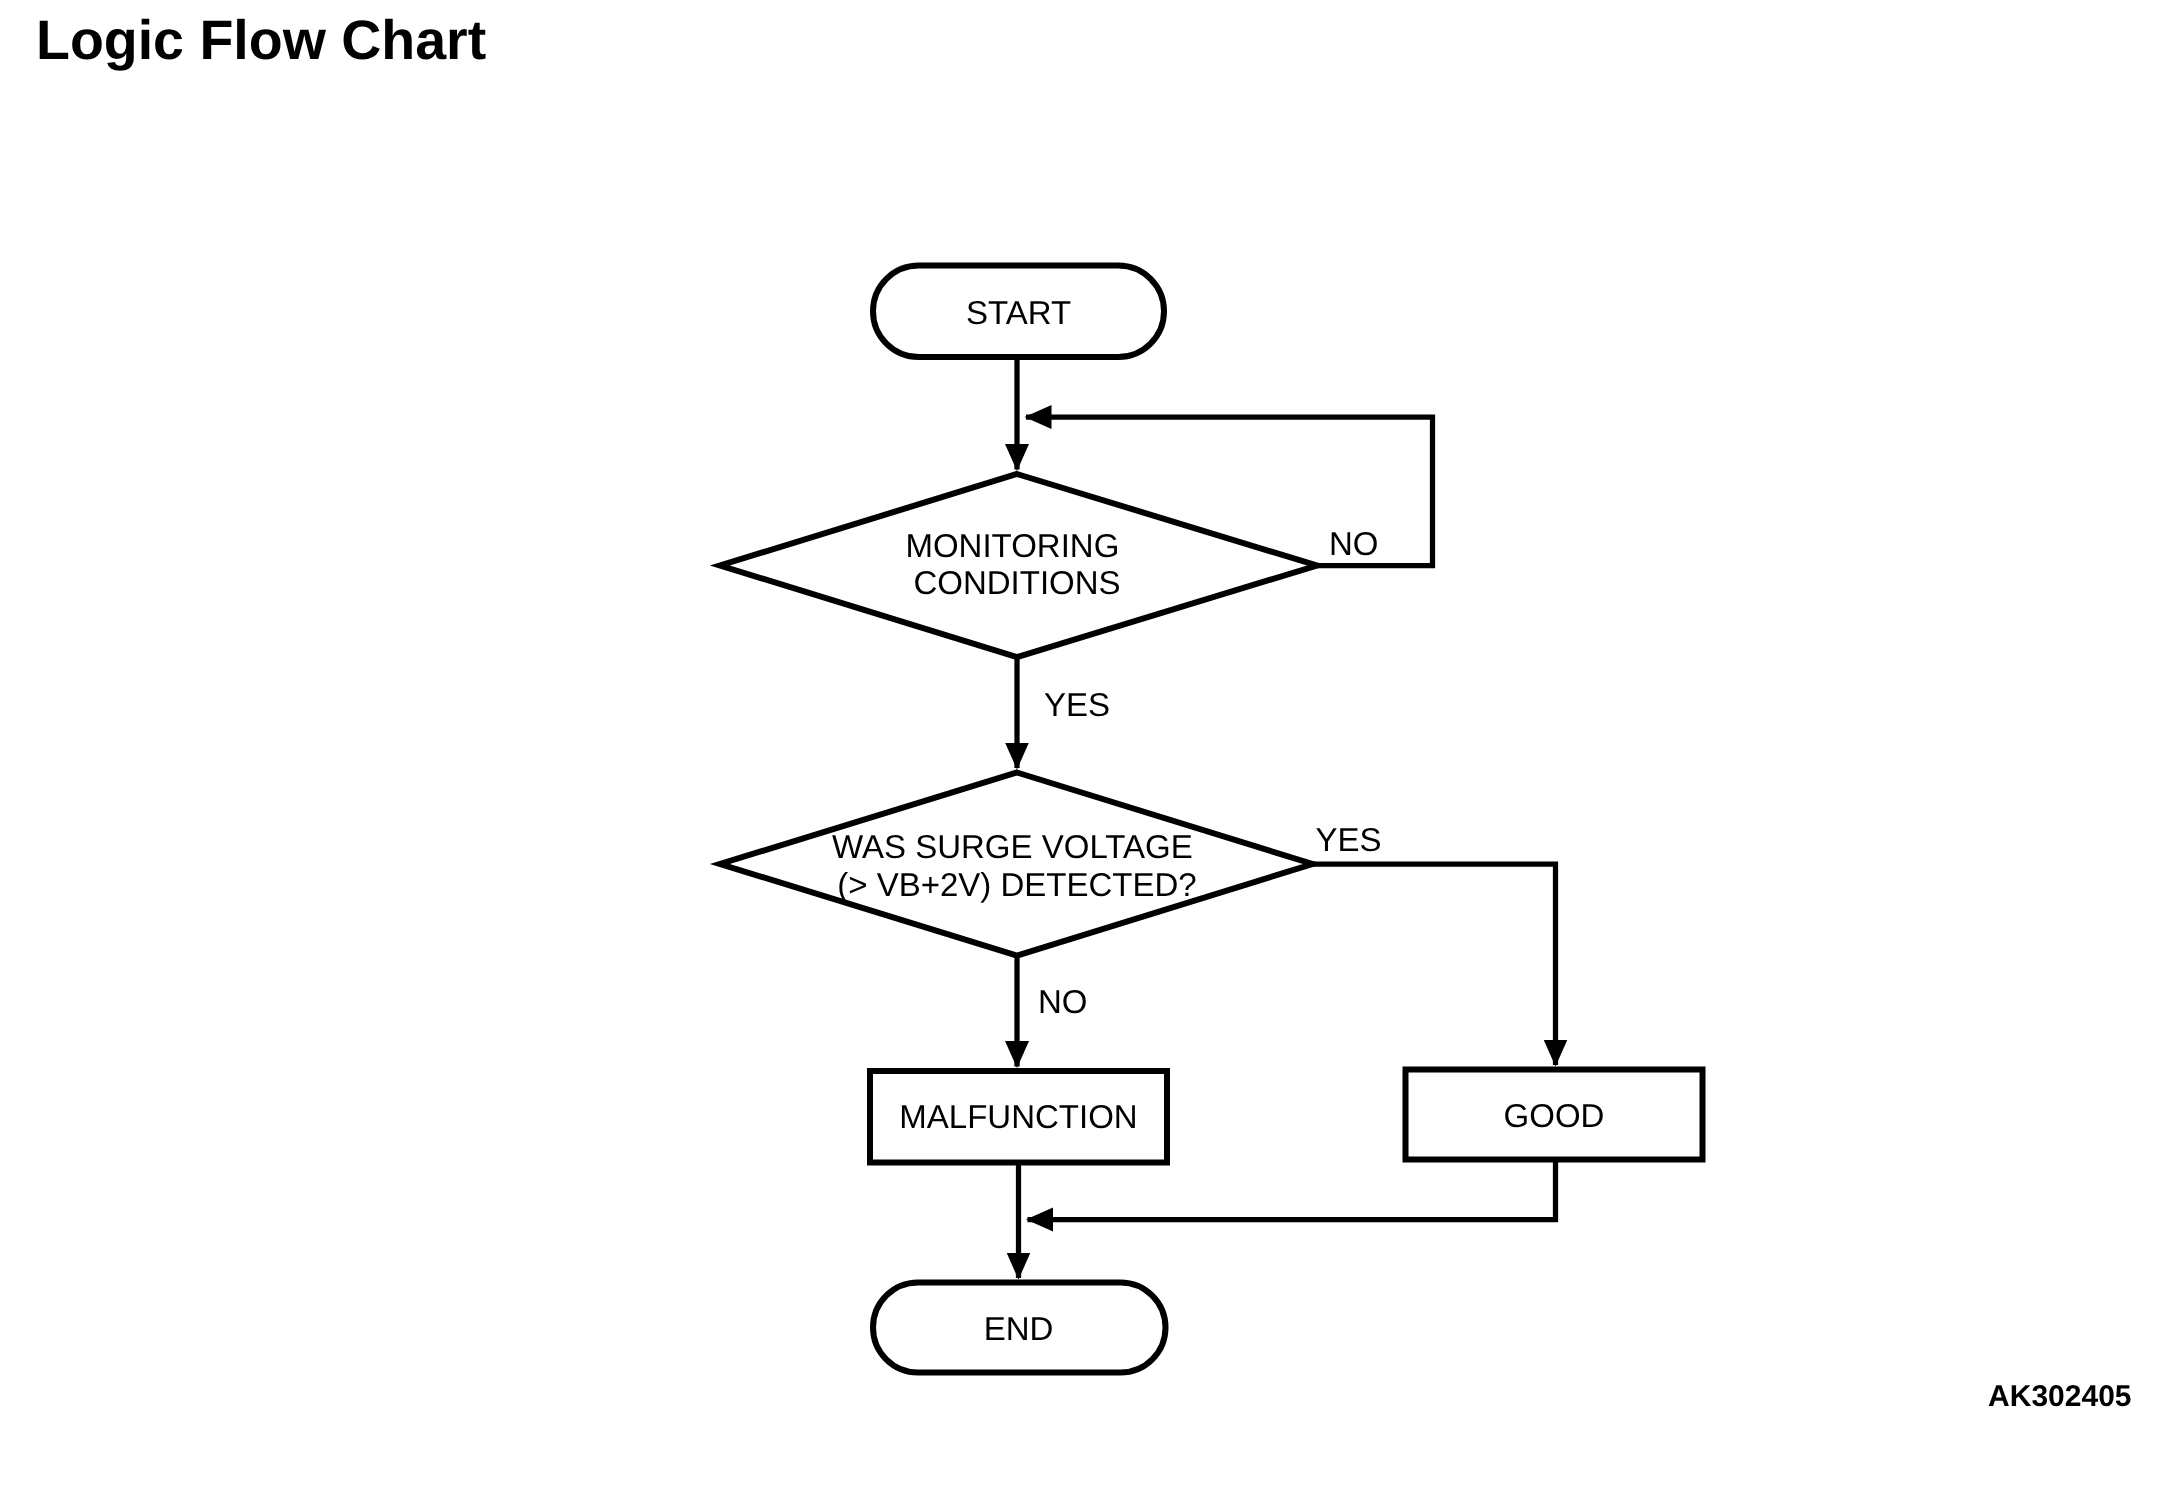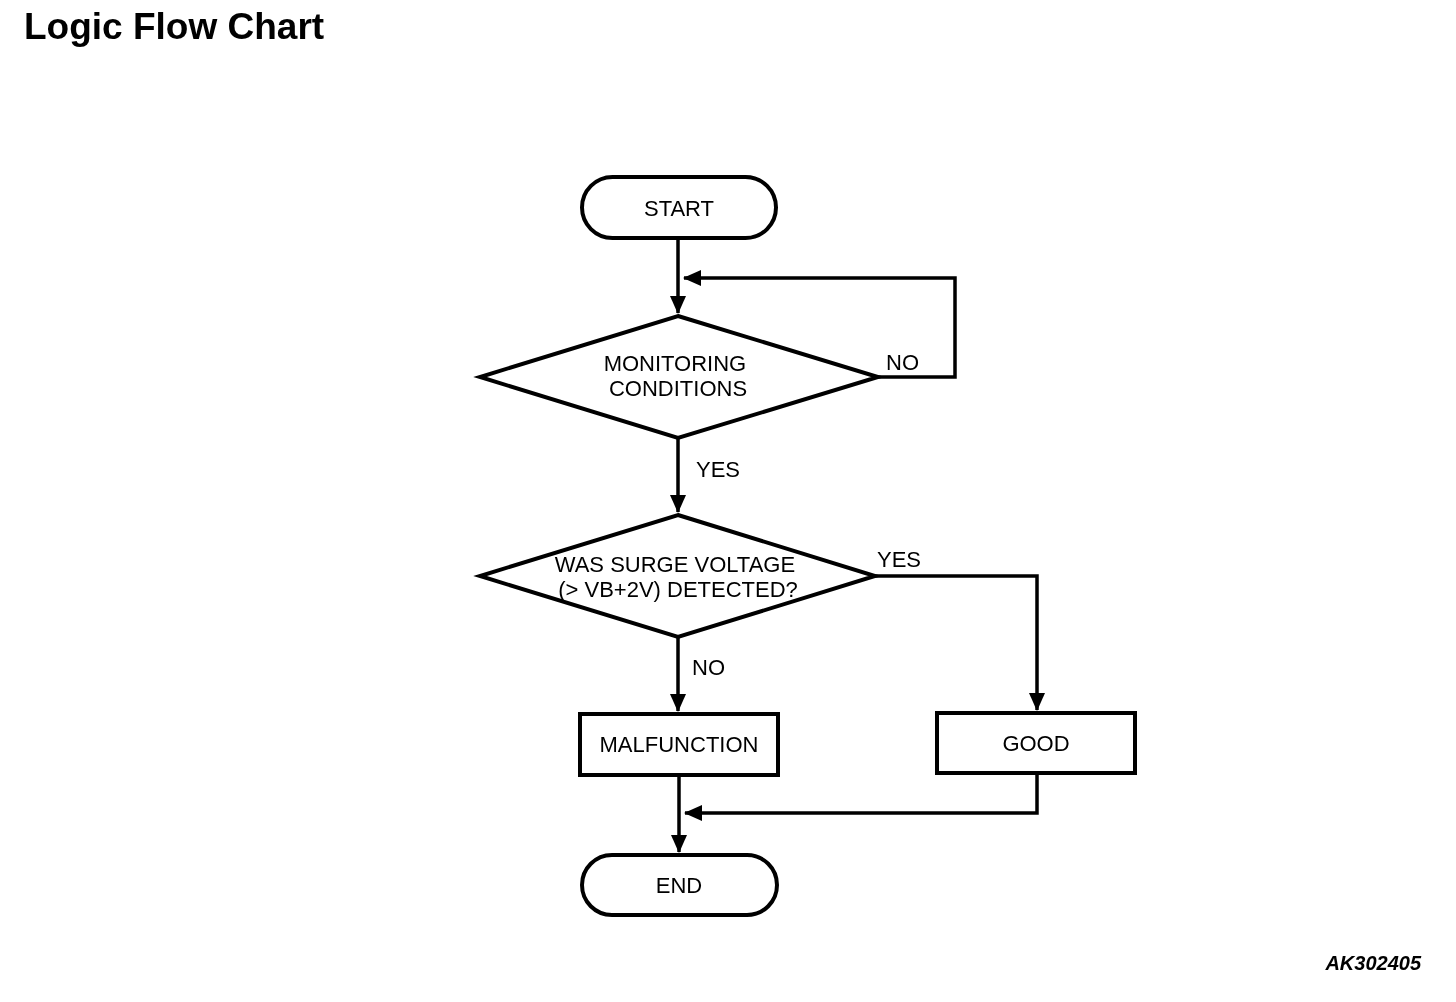--- a/index.html
+++ b/index.html
@@ -20,25 +20,24 @@
     left: 24px;
     top: 6px;
     font-size: 37px;
     font-weight: bold;
     letter-spacing: 0px;
     white-space: nowrap;
   }
   .figure-code {
     position: absolute;
     right: 35px;
-    top: 952px;
+    top: 920px;
     font-size: 20px;
     font-weight: bold;
     white-space: nowrap;
-    font-style: italic;
   }
   svg.flowchart {
     position: absolute;
     left: 0;
     top: 0;
   }
   .shape {
     fill: #ffffff;
     stroke: #000000;
     stroke-width: 4;

